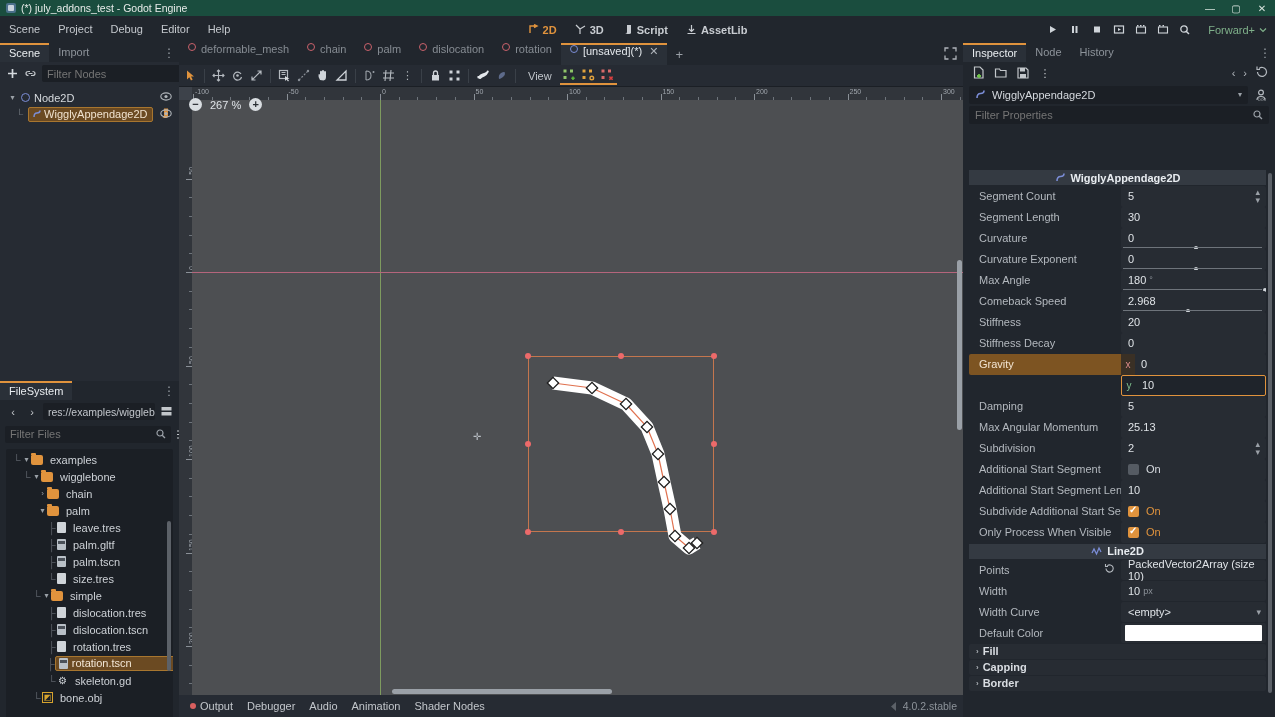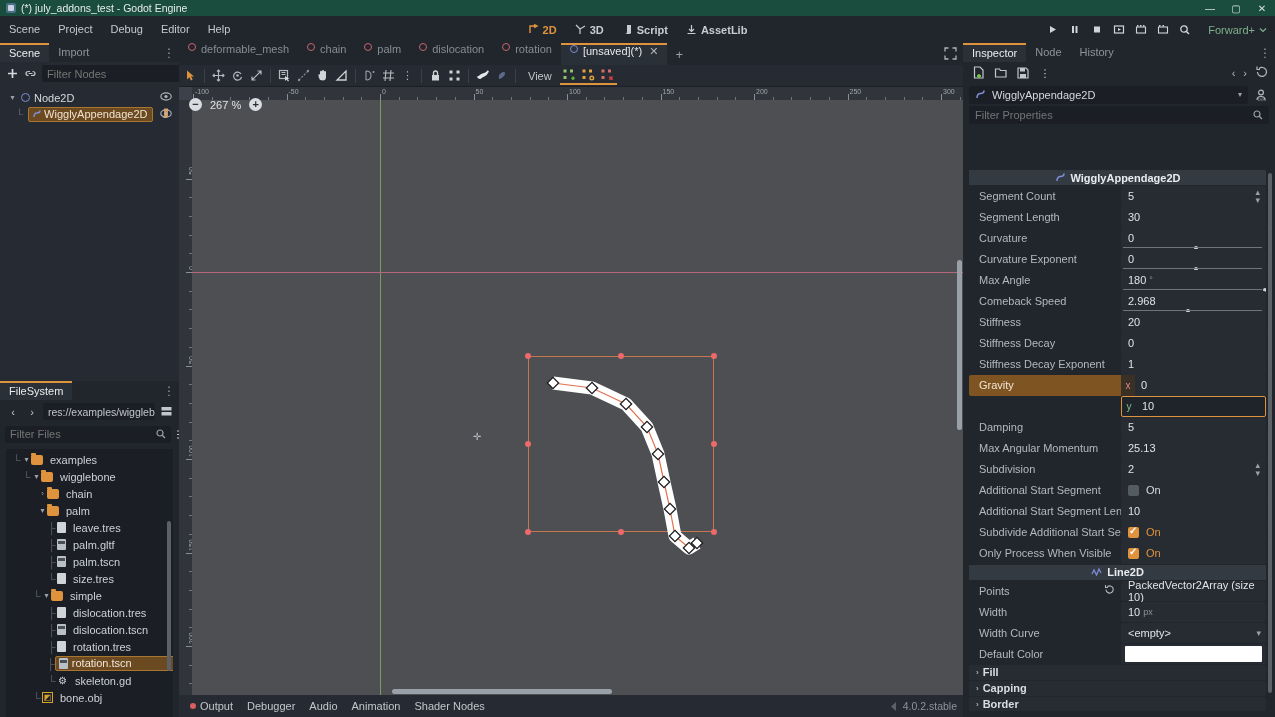--- a/index.html
+++ b/index.html
@@ -1061,26 +1061,20 @@
         </div>
       </div>
 
       <div class="prow">
         <div class="pname">Stiffness Decay</div>
         <div class="pval">
           <span>0</span>
         </div>
       </div>
 
-      <div class="prow">
-        <div class="pname">Stiffness Decay Exponent</div>
-        <div class="pval">
-          <span>1</span>
-        </div>
-      </div>
 
       <div class="prow gravity">
         <div class="pname">Gravity</div>
         <div class="pval" style="padding-left:0;">
           <span class="axis-tag">x</span>
           <span style="padding-left:6px;">0</span>
         </div>
       </div>
 
       <div class="prow">

